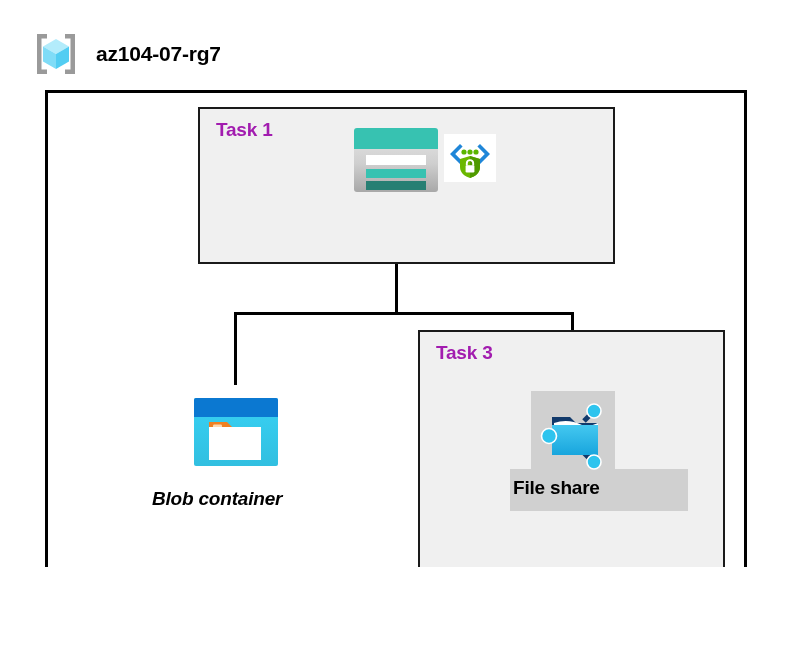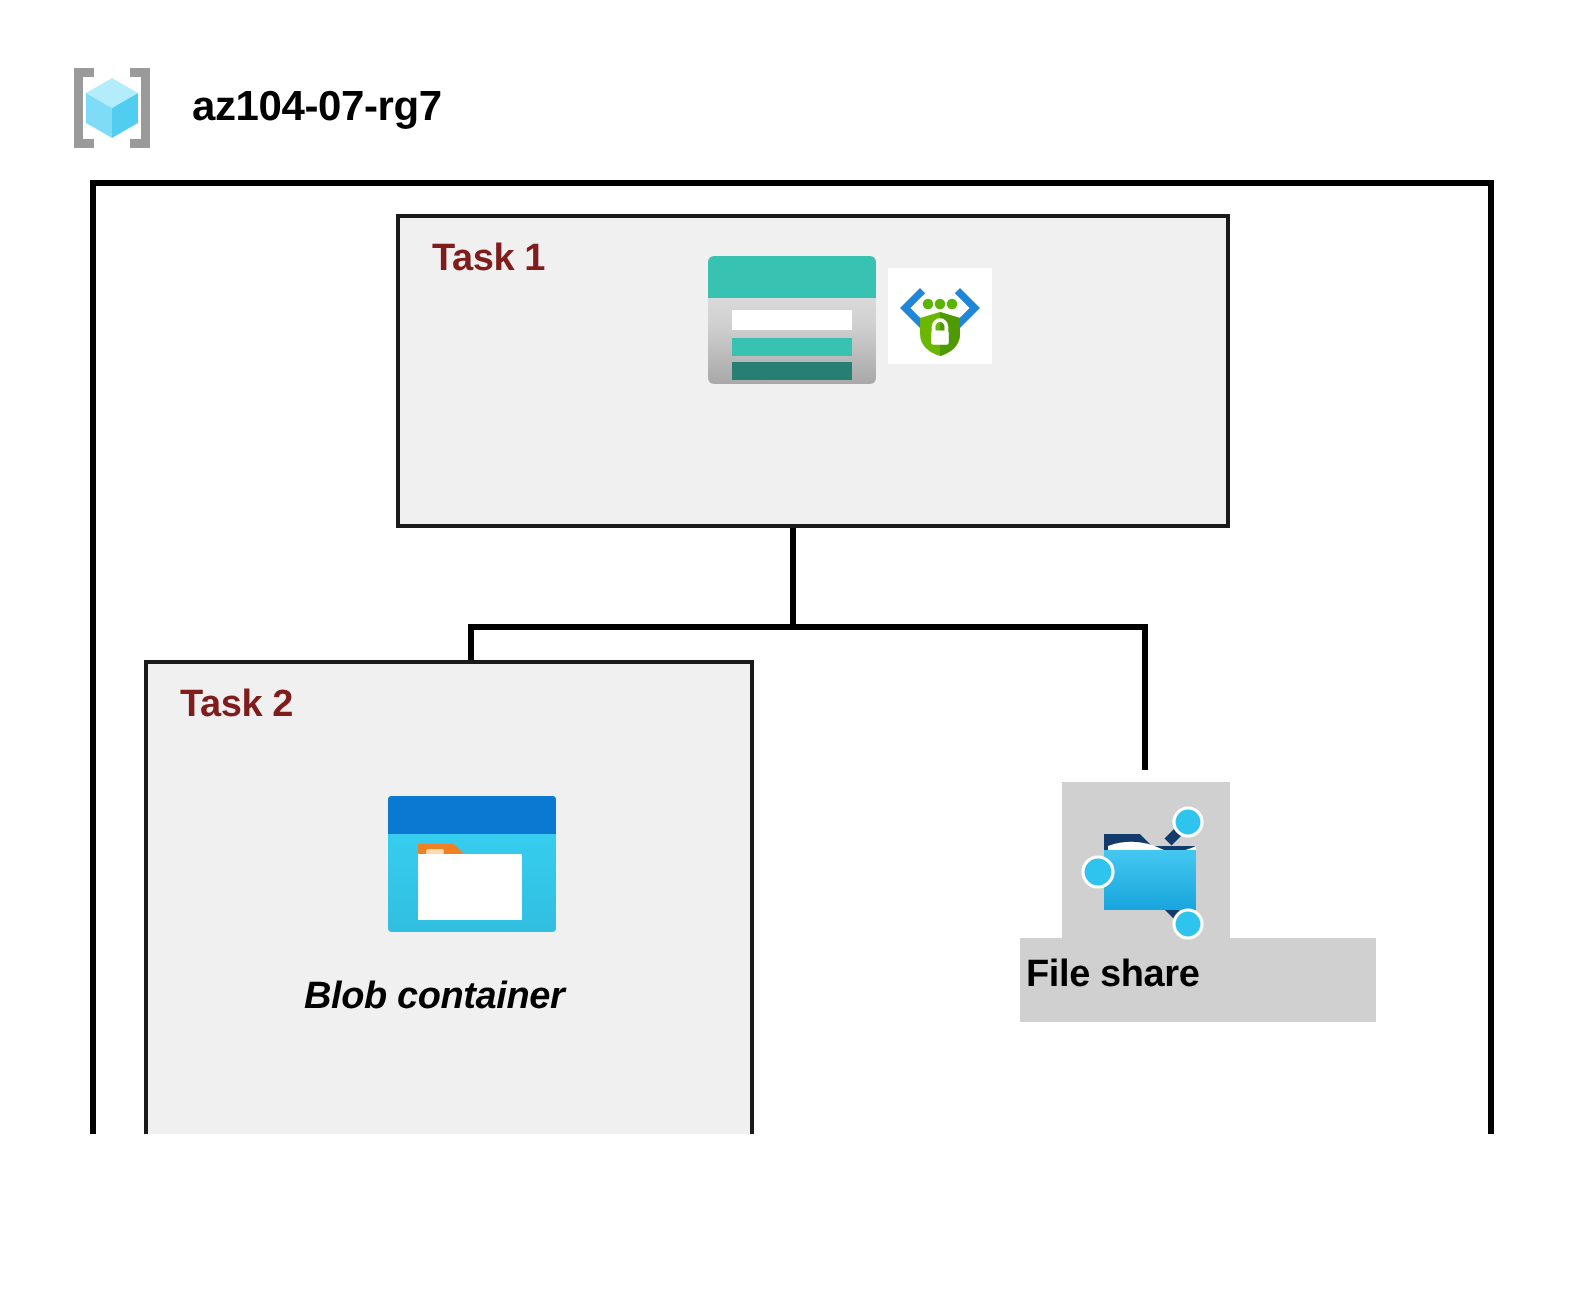--- a/index.html
+++ b/index.html
@@ -65,21 +65,21 @@
   #task-1 { left: 198px; top: 107px; width: 417px; height: 157px; }
   #task-2 { left: 72px;  top: 330px; width: 305px; height: 243px; }
   #task-3 { left: 418px; top: 330px; width: 307px; height: 243px; }
 
   .task-label {
     position: absolute;
     left: 16px;
     top: 10px;
     font-size: 19px;
     font-weight: bold;
-    color: #7f1d1d;
+    color: #a21caf;
     letter-spacing: -0.2px;
     white-space: nowrap;
   }
 
   .node-label {
     position: absolute;
     font-size: 19px;
     font-weight: bold;
     color: #000000;
     white-space: nowrap;
@@ -190,23 +190,20 @@
 
       <path d="M26 22 L36 25 L36 33 C36 39 31 42.5 26 44 C21 42.5 16 39 16 33 L16 25 Z" fill="#6bb700"></path>
       <path d="M26 22 L36 25 L36 33 C36 39 31 42.5 26 44 Z" fill="#4f9a00"></path>
 
       <path d="M22.8 31.5 v-2.2 a3.2 3.2 0 0 1 6.4 0 v2.2" fill="none" stroke="#ffffff" stroke-width="1.9"></path>
       <rect x="21.6" y="31.2" width="8.8" height="7.2" rx="1.2" fill="#ffffff"></rect>
     </svg>
   </span>
 
 
-  <div class="task-box" id="task-2">
-    <span class="task-label">Task 2</span>
-  </div>
 
   <span class="icon-wrap" id="blob-icon-wrap">
     <svg width="88" height="72" viewBox="0 0 88 72" xmlns="http://www.w3.org/2000/svg">
       <defs>
         <linearGradient id="gradBlobBody" x1="0" y1="0" x2="0" y2="1">
           <stop offset="0%" stop-color="#38d2f5"></stop>
           <stop offset="100%" stop-color="#31bfe0"></stop>
         </linearGradient>
       </defs>
 
@@ -216,20 +213,23 @@
 
       <path d="M17 26 h18 l5 5 h-23 z" fill="#f08122"></path>
       <rect x="21" y="28.5" width="9" height="3" rx="1.2" fill="#ffd9b0"></rect>
 
       <rect x="17" y="31" width="52" height="33" fill="#ffffff"></rect>
     </svg>
   </span>
 
   <span class="node-label" id="blob-label">Blob container</span>
 
+  <div class="task-box" id="task-3">
+    <span class="task-label">Task 3</span>
+  </div>
 
   <div class="highlight-block" id="fs-hl-icon"></div>
   <div class="highlight-block" id="fs-hl-text"></div>
 
   <span class="icon-wrap" id="fileshare-icon-wrap">
     <svg width="80" height="80" viewBox="0 0 80 80" xmlns="http://www.w3.org/2000/svg">
       <defs>
         <linearGradient id="gradFolder" x1="0" y1="0" x2="0" y2="1">
           <stop offset="0%" stop-color="#44c8f0"></stop>
           <stop offset="100%" stop-color="#18a5dd"></stop>

